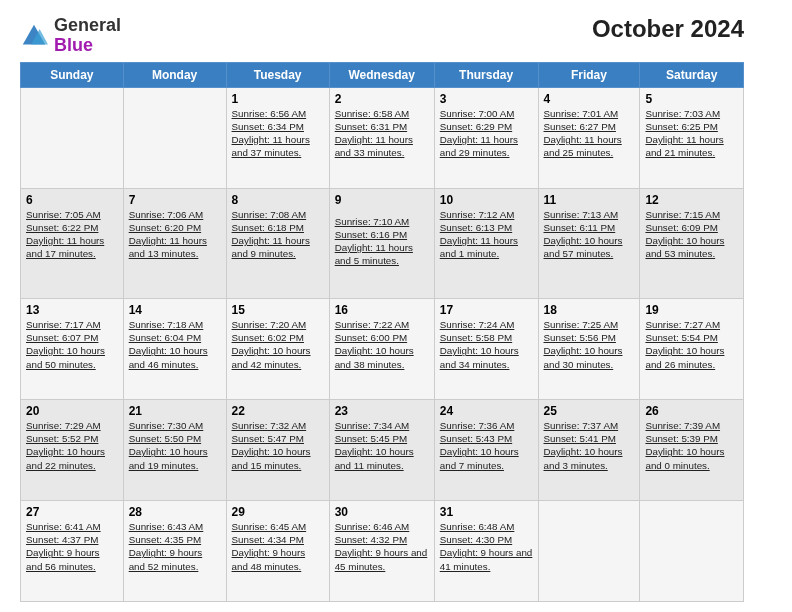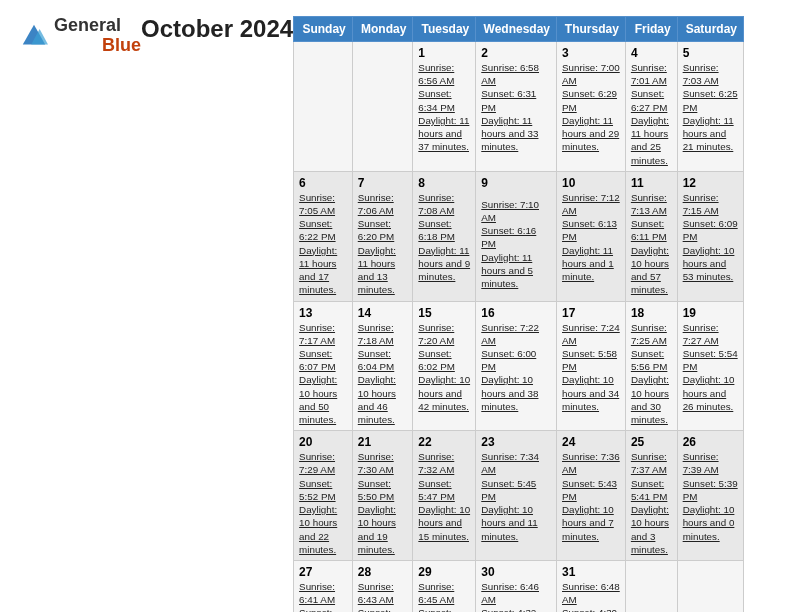--- a/index.html
+++ b/index.html
@@ -8,39 +8,40 @@
       height: 612px;
       font-family: Arial, sans-serif;
       background: #fff;
       overflow: hidden;
     }
     .page {
       width: 764px;
       height: 612px;
       padding: 16px 20px 10px 20px;
       display: flex;
+      flex-direction: column;
     }
     .header {
       display: flex;
       align-items: flex-start;
       justify-content: space-between;
       margin-bottom: 6px;
     }
     .logo {
       display: flex;
       align-items: center;
       gap: 6px;
     }
     .logo-text {
       font-size: 18px;
       font-weight: bold;
       line-height: 1.1;
     }
     .logo-general { color: #333; }
-    .logo-blue { color: #c2410c; margin-left: 48px; }
+    .logo-blue { color: #a21caf; }
     .logo-icon {
       width: 28px;
       height: 28px;
     }
     .title-block {
       text-align: right;
     }
     .title-block h1 {
       font-size: 24px;
       font-weight: bold;
@@ -58,21 +59,21 @@
       border-collapse: collapse;
       border: 1px solid #bbb;
       font-size: 10.5px;
     }
     .calendar thead th {
       background: #3a7fc1;
       color: #fff;
       font-weight: bold;
       font-size: 12px;
       padding: 5px 6px;
-      text-align: right;
+      text-align: center;
       border: 1px solid #5590cc;
     }
     .calendar tbody td {
       vertical-align: top;
       padding: 4px 5px;
       border: 1px solid #ccc;
       width: 108px;
       min-height: 70px;
     }
     .calendar tbody tr:nth-child(odd) td {

